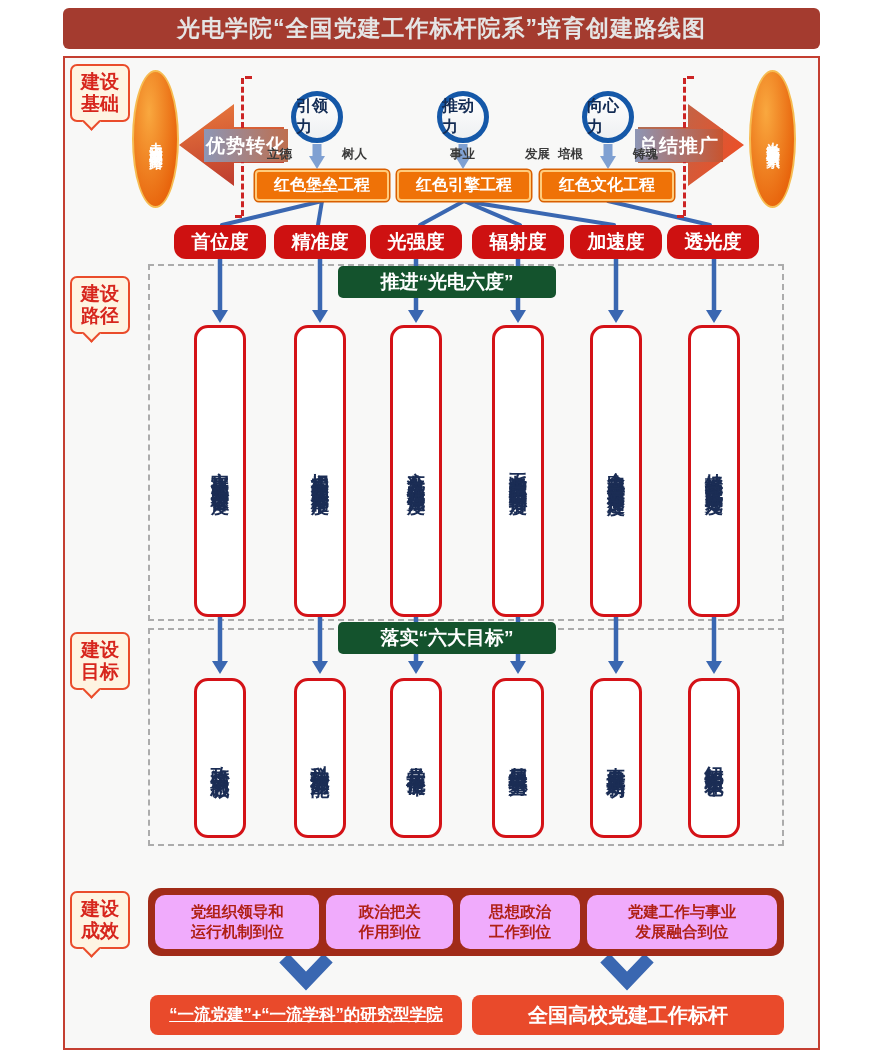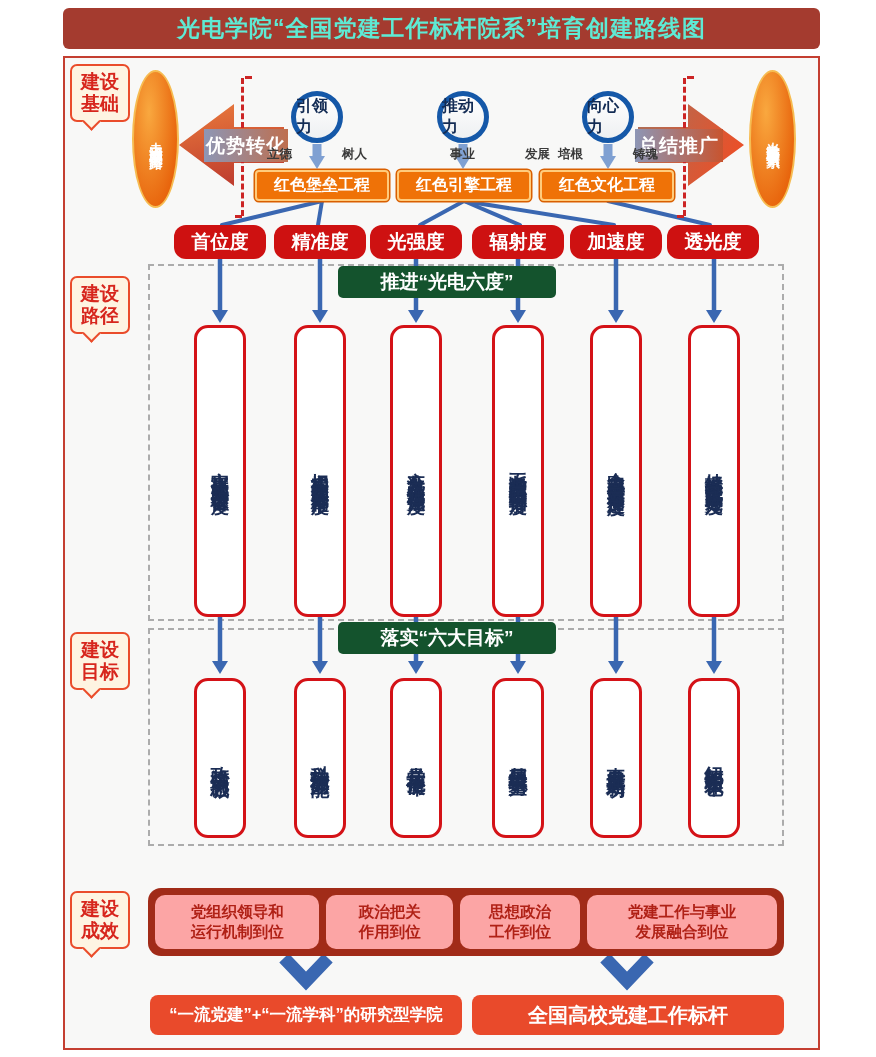--- a/index.html
+++ b/index.html
@@ -1,20 +1,20 @@
 <!DOCTYPE html>
 <html><head>
 <meta charset="utf-8">
 <style>
   * { margin:0; padding:0; box-sizing:border-box; }
   body { background:#fff; font-family:"Liberation Sans","DejaVu Sans",sans-serif; }
   .canvas { position:relative; width:876px; height:1057px; background:#ffffff; overflow:hidden; }
 
   .title-bar { position:absolute; left:63px; top:8px; width:757px; height:41px;
-    background:#A43B2F; border-radius:6px; color:#5eead4; font-size:23px; font-weight:bold;
+    background:#A43B2F; border-radius:6px; color:#e5e5e5; font-size:23px; font-weight:bold;
     display:flex; align-items:center; justify-content:center; letter-spacing:1px; z-index:5; }
 
   .frame { position:absolute; left:63px; top:56px; width:757px; height:994px;
     border:2.5px solid #C43F31; background:#F8F8F7; z-index:0; }
 
   .badge { position:absolute; width:60px; padding:5px 4px; background:#FEF4E2;
     border:2.5px solid #EA4C2B; border-radius:7px; color:#D7261D; font-weight:bold;
     font-size:19px; line-height:1.15; text-align:center; white-space:pre-line; z-index:6; }
   .badge::after { content:''; position:absolute; bottom:-8px; left:13px; width:11px; height:11px;
     background:#FEF4E2; border-right:2.5px solid #EA4C2B; border-bottom:2.5px solid #EA4C2B;
@@ -51,21 +51,21 @@
 
   .vbox { position:absolute; width:52px; background:#ffffff; border:3px solid #D41217;
     border-radius:14px; color:#1B2D55; font-weight:bold; font-size:18px;
     writing-mode:vertical-rl; letter-spacing:2px; display:flex; align-items:center;
     justify-content:center; z-index:4; text-align:center; }
   .vbox.path { top:325px; height:292px; }
   .vbox.goal { top:678px; height:160px; font-size:19px; }
 
   .effect-container { position:absolute; left:148px; top:888px; width:636px; height:68px;
     background:#A12B18; border-radius:13px; display:flex; gap:7px; padding:7px; z-index:4; }
-  .effect-item { background:#fca5a5; border-radius:10px; color:#B02116; font-weight:bold;
+  .effect-item { background:#f0abfc; border-radius:10px; color:#B02116; font-weight:bold;
     font-size:15.5px; line-height:1.3; display:flex; align-items:center; justify-content:center;
     text-align:center; white-space:pre-line; }
 
   .outcome-box { position:absolute; top:995px; height:40px; background:#E94A2B; border-radius:8px;
     color:#fff; font-weight:bold; display:flex; align-items:center; justify-content:center; z-index:4; }
 
   .ribbon { position:absolute; height:33px; color:#fff; font-weight:bold; font-size:19px;
     display:flex; align-items:center; justify-content:center; z-index:4; letter-spacing:1px; }
 
   .deco-dash { position:absolute; width:0; height:138px; top:78px;
@@ -232,16 +232,16 @@
     <div class="effect-item" style="flex:1.3;">党组织领导和
 运行机制到位</div>
     <div class="effect-item" style="flex:1;">政治把关
 作用到位</div>
     <div class="effect-item" style="flex:0.95;">思想政治
 工作到位</div>
     <div class="effect-item" style="flex:1.5;">党建工作与事业
 发展融合到位</div>
   </div>
 
-  <div class="outcome-box" style="left:150px; width:312px; font-size:16.5px;">“一流党建”+“一流学科”的研究型学院</div>
+  <div class="outcome-box" style="left:150px; width:312px; font-size:16.5px;text-decoration:underline;">“一流党建”+“一流学科”的研究型学院</div>
   <div class="outcome-box" style="left:472px; width:312px; font-size:20px;">全国高校党建工作标杆</div>
 
 </div>
 
 </body></html>

